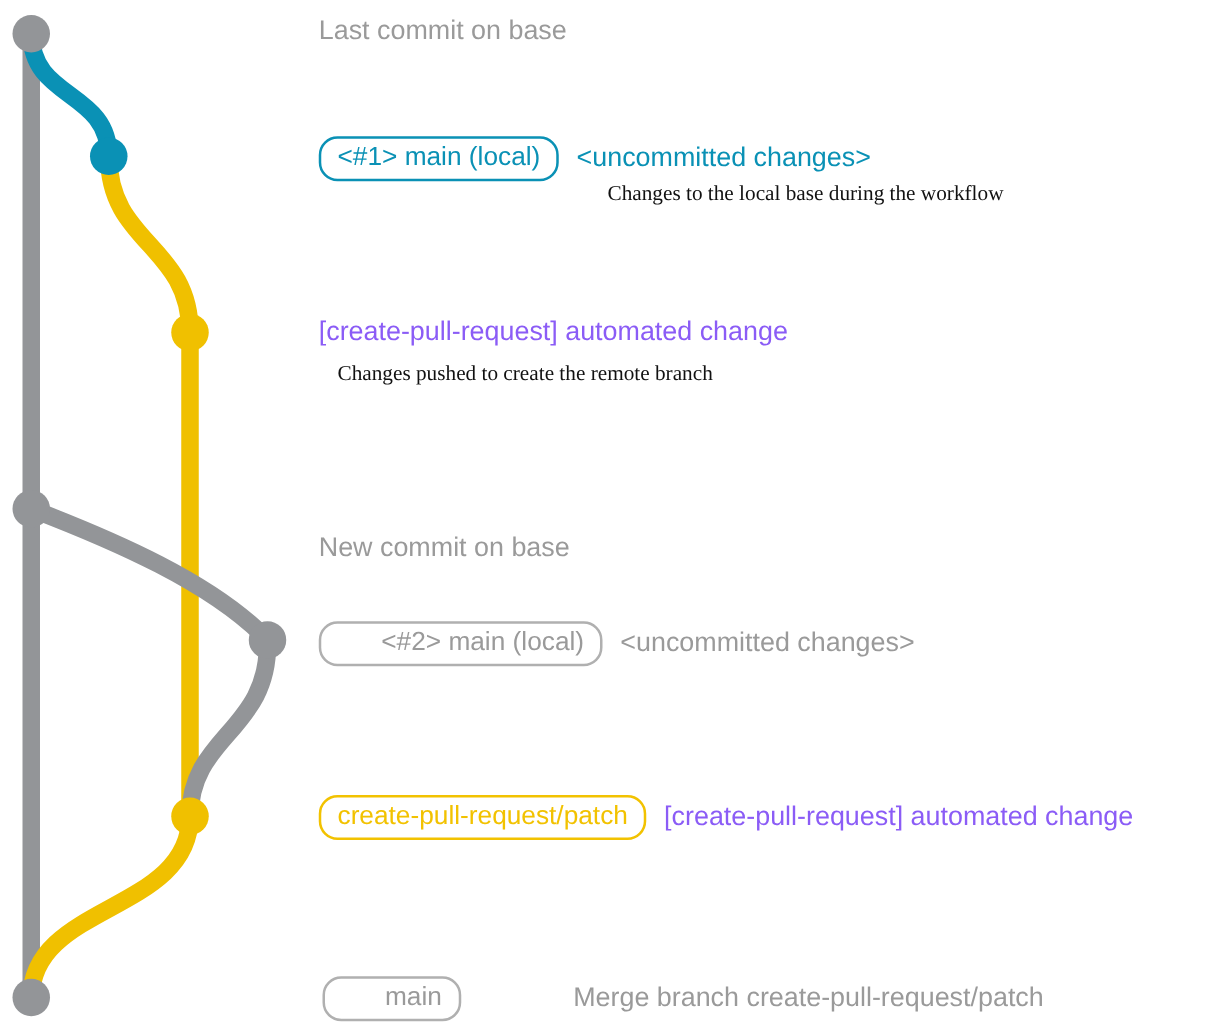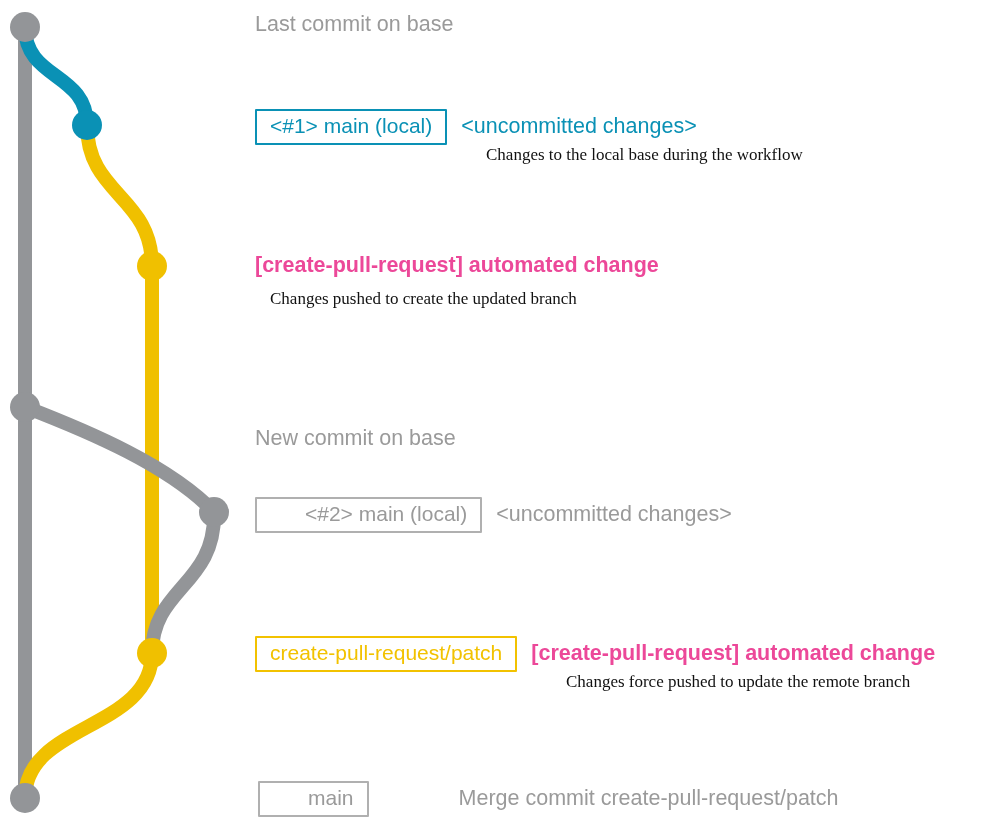--- a/index.html
+++ b/index.html
@@ -35,40 +35,40 @@
   .anno-row {
     position: absolute;
     display: flex;
     align-items: center;
     white-space: nowrap;
   }
 
   .pill {
     display: inline-block;
     border: 2px solid #888b8d;
-    border-radius: 1px;
+    border-radius: 15px;
     padding: 3px 13px 5px 13px;
     font-size: 21px;
     line-height: 1.12;
     color: #9a9a9a;
     background: #ffffff;
     box-sizing: border-box;
   }
   .pill.teal  { border-color: #0a91b5; color: #0a91b5; }
   .pill.gray  { border-color: #b0b0b0; color: #9a9a9a; padding-left: 48px; }
   .pill.amber { border-color: #f2c200; color: #f2c200; }
 
   .headline {
     font-size: 21.5px;
     line-height: 1.1;
     color: #9a9a9a;
     white-space: nowrap;
   }
   .headline.teal  { color: #0a91b5; }
-  .headline.amber { color: #ec4899; font-weight: bold; }
+  .headline.amber { color: #8b5cf6; }
   .headline.gray  { color: #9a9a9a; }
 
   .subtext {
     position: absolute;
     font-family: "Liberation Serif", serif;
     font-size: 17px;
     line-height: 1.1;
     color: #111111;
     white-space: nowrap;
   }
@@ -110,38 +110,37 @@
   <div class="anno-row" style="left:255px; top:109px;">
     <span class="pill teal">&lt;#1&gt; main (local)</span>
     <span class="gap-sm"></span>
     <span class="headline teal">&lt;uncommitted changes&gt;</span>
   </div>
   <div class="subtext" style="left:486px; top:146px;">Changes to the local base during the workflow</div>
 
   <div class="anno-row" style="left:255px; top:254px;">
     <span class="headline amber">[create-pull-request] automated change</span>
   </div>
-  <div class="subtext" style="left:270px; top:290px;">Changes pushed to create the updated branch</div>
+  <div class="subtext" style="left:270px; top:290px;">Changes pushed to create the remote branch</div>
 
   <div class="anno-row" style="left:255px; top:398px;margin-top:29px;">
     <span class="headline gray">New commit on base</span>
   </div>
 
   <div class="anno-row" style="left:255px; top:497px;">
     <span class="pill gray">&lt;#2&gt; main (local)</span>
     <span class="gap-sm"></span>
     <span class="headline gray">&lt;uncommitted changes&gt;</span>
   </div>
 
   <div class="anno-row" style="left:255px; top:636px;justify-content:space-between;">
     <span class="pill amber">create-pull-request/patch</span>
     <span class="gap-sm"></span>
     <span class="headline amber">[create-pull-request] automated change</span>
   </div>
-  <div class="subtext" style="left:566px; top:673px;">Changes force pushed to update the remote branch</div>
 
   <div class="anno-row" style="left:258px; top:781px;gap:38px;">
     <span class="pill gray">main</span>
     <span class="gap-sm"></span>
-    <span class="headline gray">Merge commit create-pull-request/patch</span>
+    <span class="headline gray">Merge branch create-pull-request/patch</span>
   </div>
 
 </div>
 
 </body></html>

